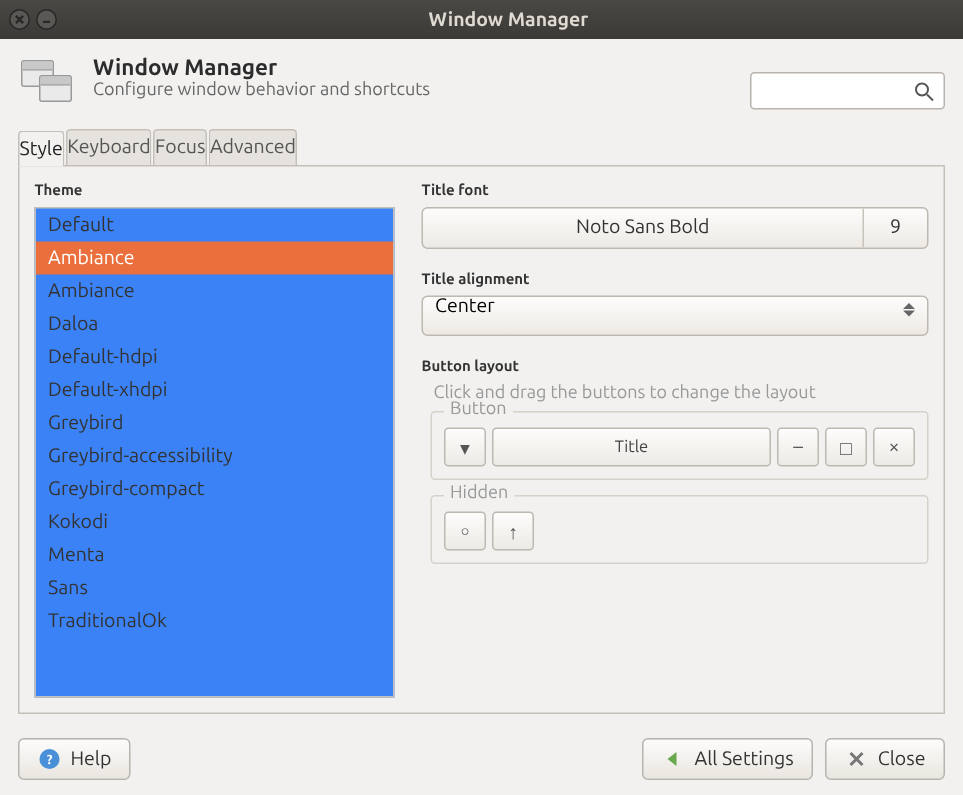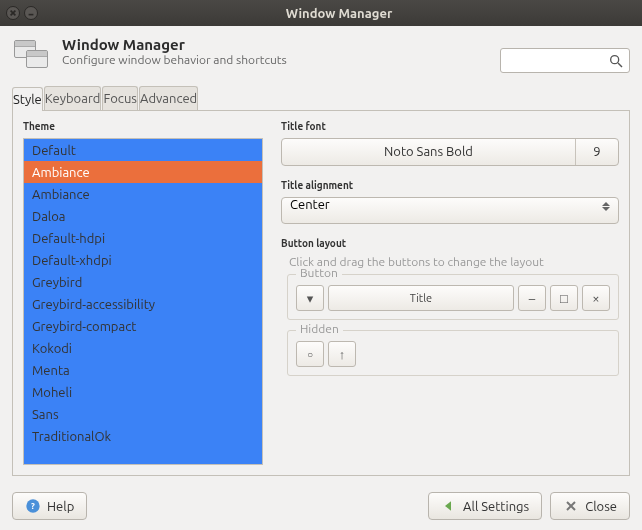--- a/index.html
+++ b/index.html
@@ -113,21 +113,20 @@
           <div class="theme-item selected">Ambiance</div>
           <div class="theme-item">Ambiance</div>
           <div class="theme-item">Daloa</div>
           <div class="theme-item">Default-hdpi</div>
           <div class="theme-item">Default-xhdpi</div>
           <div class="theme-item">Greybird</div>
           <div class="theme-item">Greybird-accessibility</div>
           <div class="theme-item">Greybird-compact</div>
           <div class="theme-item">Kokodi</div>
           <div class="theme-item">Menta</div>
-          <div class="theme-item">Moheli</div>
           <div class="theme-item">Sans</div>
           <div class="theme-item">TraditionalOk</div>
         </div>
     </div>
     <div class="right-col">
       <div class="section-label">Title font</div>
       <div class="font-btn">
         <div class="font-name">Noto Sans Bold</div>
         <div class="font-size">9</div>
       </div>

